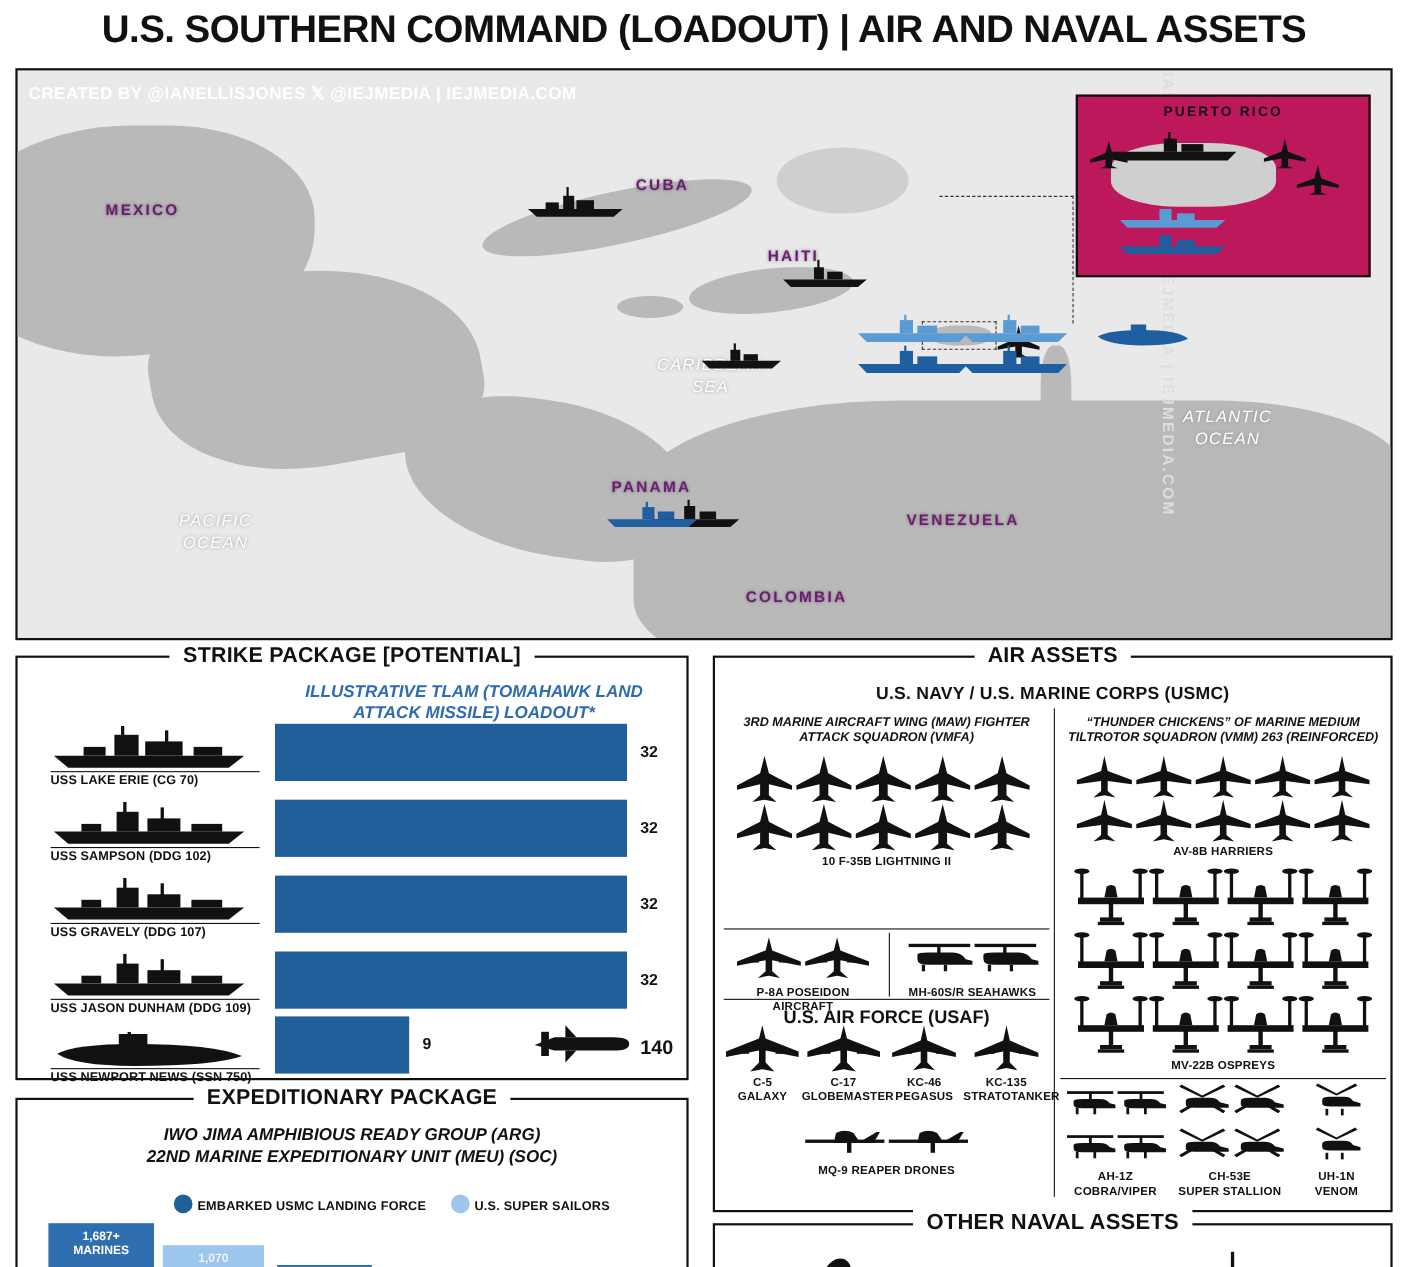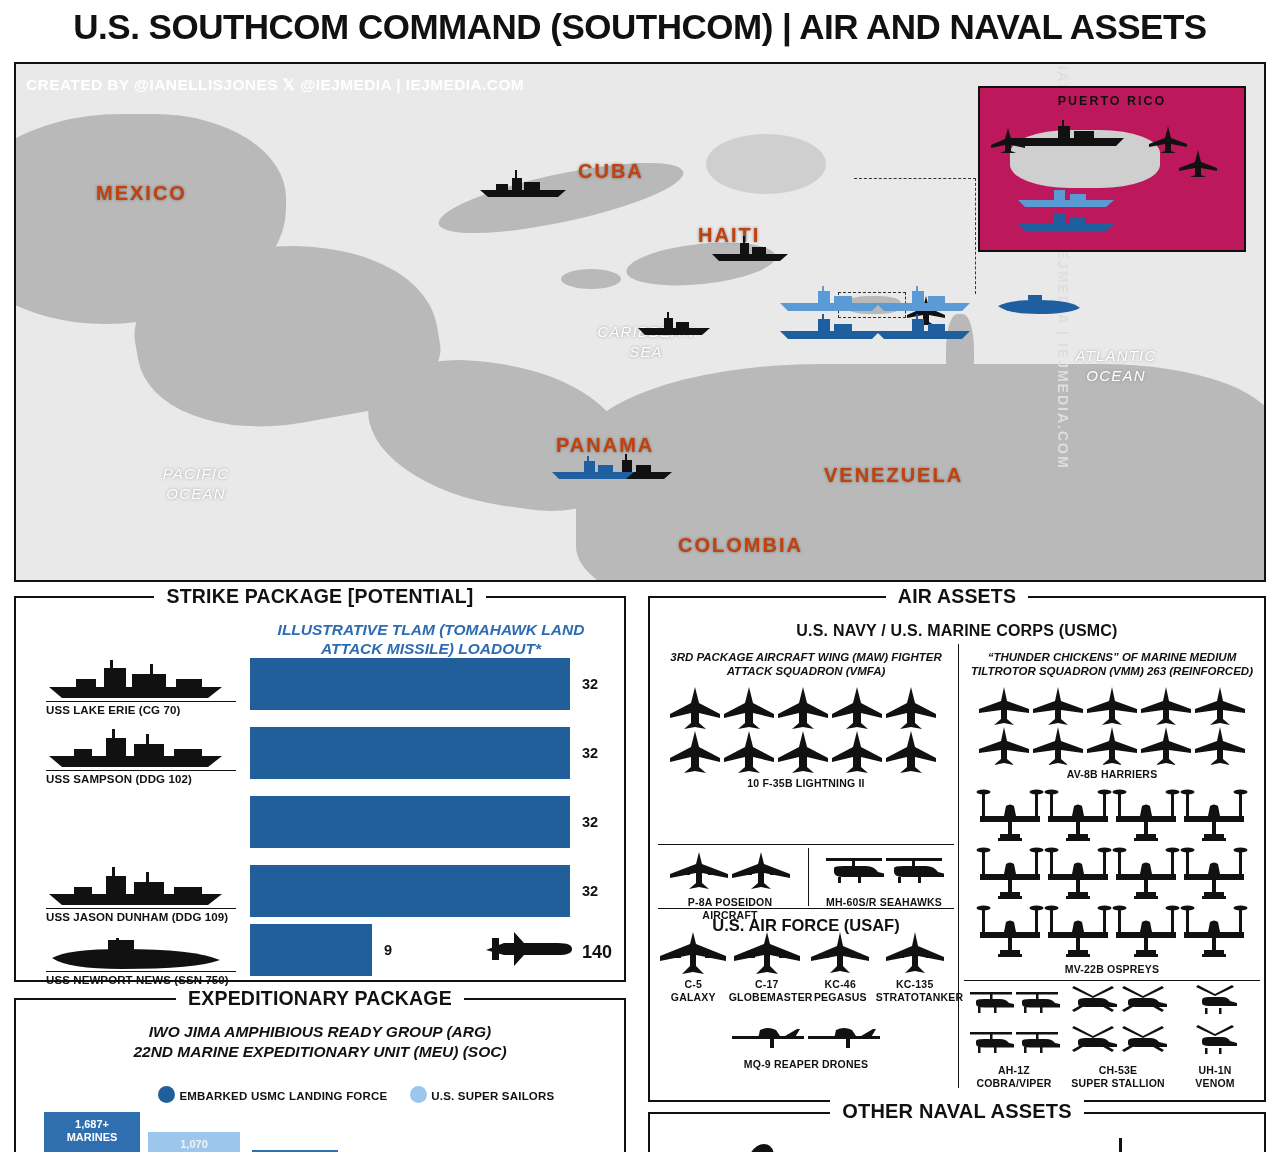--- a/index.html
+++ b/index.html
@@ -60,24 +60,24 @@
     font-size:15px;
     letter-spacing:1.2px;
     color:#ffffff;
     text-align:center;
     line-height:1.3;
     z-index:4;
     text-shadow:0 0 3px rgba(120,120,120,.7);
   }
   .country-label {
     position:absolute;
-    font-size:20px;
+    font-size:14px;
     font-weight:bold;
     letter-spacing:2px;
-    color:#c2410c;
+    color:#701a75;
     z-index:4;
     text-shadow:0 0 3px rgba(90,90,90,.8);
   }
   .inset {
     position:absolute;
     right:18px; top:22px;
     width:268px; height:166px;
     background:#be185d;
     border:2px solid #111;
     z-index:5;
@@ -185,21 +185,21 @@
   }
 
   #other { left:648px; top:524px; width:618px; height:70px; }
 
   .icon-grid { display:flex; flex-wrap:wrap; justify-content:center; }
   svg { display:block; }
 </style>
 </head>
 <body>
 
-<div class="title">U.S. SOUTHCOM COMMAND (SOUTHCOM) | AIR AND NAVAL ASSETS</div>
+<div class="title">U.S. SOUTHERN COMMAND (LOADOUT) | AIR AND NAVAL ASSETS</div>
 
 <div class="map-panel">
 
   <div class="land" style="left:-60px;top:50px;width:330px;height:210px;border-radius:50% 40% 55% 45%;"></div>
   <div class="land" style="left:120px;top:180px;width:300px;height:180px;border-radius:40% 60% 30% 50%;transform:rotate(-10deg);"></div>
   <div class="land" style="left:350px;top:300px;width:260px;height:140px;border-radius:45% 55% 35% 60%;transform:rotate(8deg);"></div>
   <div class="land" style="left:560px;top:300px;width:700px;height:260px;border-radius:35% 25% 20% 30%;"></div>
   <div class="land" style="left:420px;top:110px;width:250px;height:48px;border-radius:50%;transform:rotate(-12deg);"></div>
   <div class="land" style="left:610px;top:180px;width:150px;height:40px;border-radius:50%;transform:rotate(-6deg);"></div>
   <div class="land" style="left:545px;top:205px;width:60px;height:20px;border-radius:50%;"></div>
@@ -211,21 +211,21 @@
   <div class="map-watermark">CREATED BY @IANELLISJONES 𝕏 @IEJMEDIA | IEJMEDIA.COM</div>
 
   <div class="country-label" style="left:80px;top:118px;">MEXICO</div>
   <div class="country-label" style="left:562px;top:96px;">CUBA</div>
   <div class="country-label" style="left:682px;top:160px;">HAITI</div>
   <div class="country-label" style="left:540px;top:370px;">PANAMA</div>
   <div class="country-label" style="left:808px;top:400px;">VENEZUELA</div>
   <div class="country-label" style="left:662px;top:470px;">COLOMBIA</div>
 
   <div class="sea-label" style="left:540px;top:258px;width:180px;">CARIBBEAN<br>SEA</div>
-  <div class="sea-label" style="left:1020px;top:282px;width:160px;">ATLANTIC<br>OCEAN</div>
+  <div class="sea-label" style="left:1020px;top:306px;width:160px;">ATLANTIC<br>OCEAN</div>
   <div class="sea-label" style="left:100px;top:400px;width:160px;">PACIFIC<br>OCEAN</div>
 
   <div class="dashbox" style="left:822px;top:228px;width:68px;height:26px;"></div>
   <div class="dashbox" style="left:838px;top:114px;width:122px;height:116px;border-left:none;border-bottom:none;border-right:1px dashed #333;border-top:1px dashed #333;"></div>
 
   <div class="marker" style="left:462px;top:106px;">
     <svg width="90" height="28" viewBox="0 0 90 28">
         <path d="M2 20 L88 20 L80 27 L10 27 Z" fill="#111"></path>
         <rect x="34" y="8" width="10" height="12" fill="#111"></rect>
         <rect x="46" y="12" width="16" height="8" fill="#111"></rect>
@@ -377,20 +377,32 @@
           <path d="M3 27 L176 27 L162 38 L16 38 Z" fill="#111"></path>
           <rect x="60" y="9" width="20" height="18" fill="#111"></rect>
           <rect x="88" y="15" width="30" height="12" fill="#111"></rect>
           <rect x="66" y="0" width="3" height="10" fill="#111"></rect>
           <rect x="100" y="5" width="3" height="11" fill="#111"></rect>
           <rect x="28" y="20" width="18" height="7" fill="#111"></rect>
           <rect x="128" y="20" width="28" height="7" fill="#111"></rect>
         </svg>
       <div class="ship-name">USS SAMPSON (DDG 102)</div>
     </div>
+    <div class="ship-row" style="top:200px;">
+      <svg width="180" height="40" viewBox="0 0 180 40">
+          <path d="M3 27 L176 27 L162 38 L16 38 Z" fill="#111"></path>
+          <rect x="60" y="9" width="20" height="18" fill="#111"></rect>
+          <rect x="88" y="15" width="30" height="12" fill="#111"></rect>
+          <rect x="66" y="0" width="3" height="10" fill="#111"></rect>
+          <rect x="100" y="5" width="3" height="11" fill="#111"></rect>
+          <rect x="28" y="20" width="18" height="7" fill="#111"></rect>
+          <rect x="128" y="20" width="28" height="7" fill="#111"></rect>
+        </svg>
+      <div class="ship-name">USS GRAVELY (DDG 107)</div>
+    </div>
     <div class="ship-row" style="top:269px;">
       <svg width="180" height="40" viewBox="0 0 180 40">
           <path d="M3 27 L176 27 L162 38 L16 38 Z" fill="#111"></path>
           <rect x="60" y="9" width="20" height="18" fill="#111"></rect>
           <rect x="88" y="15" width="30" height="12" fill="#111"></rect>
           <rect x="66" y="0" width="3" height="10" fill="#111"></rect>
           <rect x="100" y="5" width="3" height="11" fill="#111"></rect>
           <rect x="28" y="20" width="18" height="7" fill="#111"></rect>
           <rect x="128" y="20" width="28" height="7" fill="#111"></rect>
         </svg>
@@ -452,21 +464,21 @@
   </div>
 
   <div class="panel" id="air">
     <div class="panel-head"><span>AIR ASSETS</span></div>
 
     <div class="sec-title" style="margin-top:24px;">U.S. NAVY / U.S. MARINE CORPS (USMC)</div>
 
     <div class="vdiv" style="left:308px;top:46px;height:444px;"></div>
 
     <div style="position:absolute;left:8px;top:52px;width:296px;">
-      <div class="sub-cap">3RD PACKAGE AIRCRAFT WING (MAW) FIGHTER ATTACK SQUADRON (VMFA)</div>
+      <div class="sub-cap">3RD MARINE AIRCRAFT WING (MAW) FIGHTER ATTACK SQUADRON (VMFA)</div>
       <div class="icon-grid" style="margin-top:8px;width:290px;">
         <svg width="54" height="44" viewBox="0 0 54 44">
             <path d="M27 0 L31 16 L52 27 L52 31 L31 26 L31 36 L38 42 L27 40 L16 42 L23 36 L23 26 L2 31 L2 27 L23 16 Z" fill="#111"></path>
           </svg>
         <svg width="54" height="44" viewBox="0 0 54 44">
             <path d="M27 0 L31 16 L52 27 L52 31 L31 26 L31 36 L38 42 L27 40 L16 42 L23 36 L23 26 L2 31 L2 27 L23 16 Z" fill="#111"></path>
           </svg>
         <svg width="54" height="44" viewBox="0 0 54 44">
             <path d="M27 0 L31 16 L52 27 L52 31 L31 26 L31 36 L38 42 L27 40 L16 42 L23 36 L23 26 L2 31 L2 27 L23 16 Z" fill="#111"></path>
           </svg>

